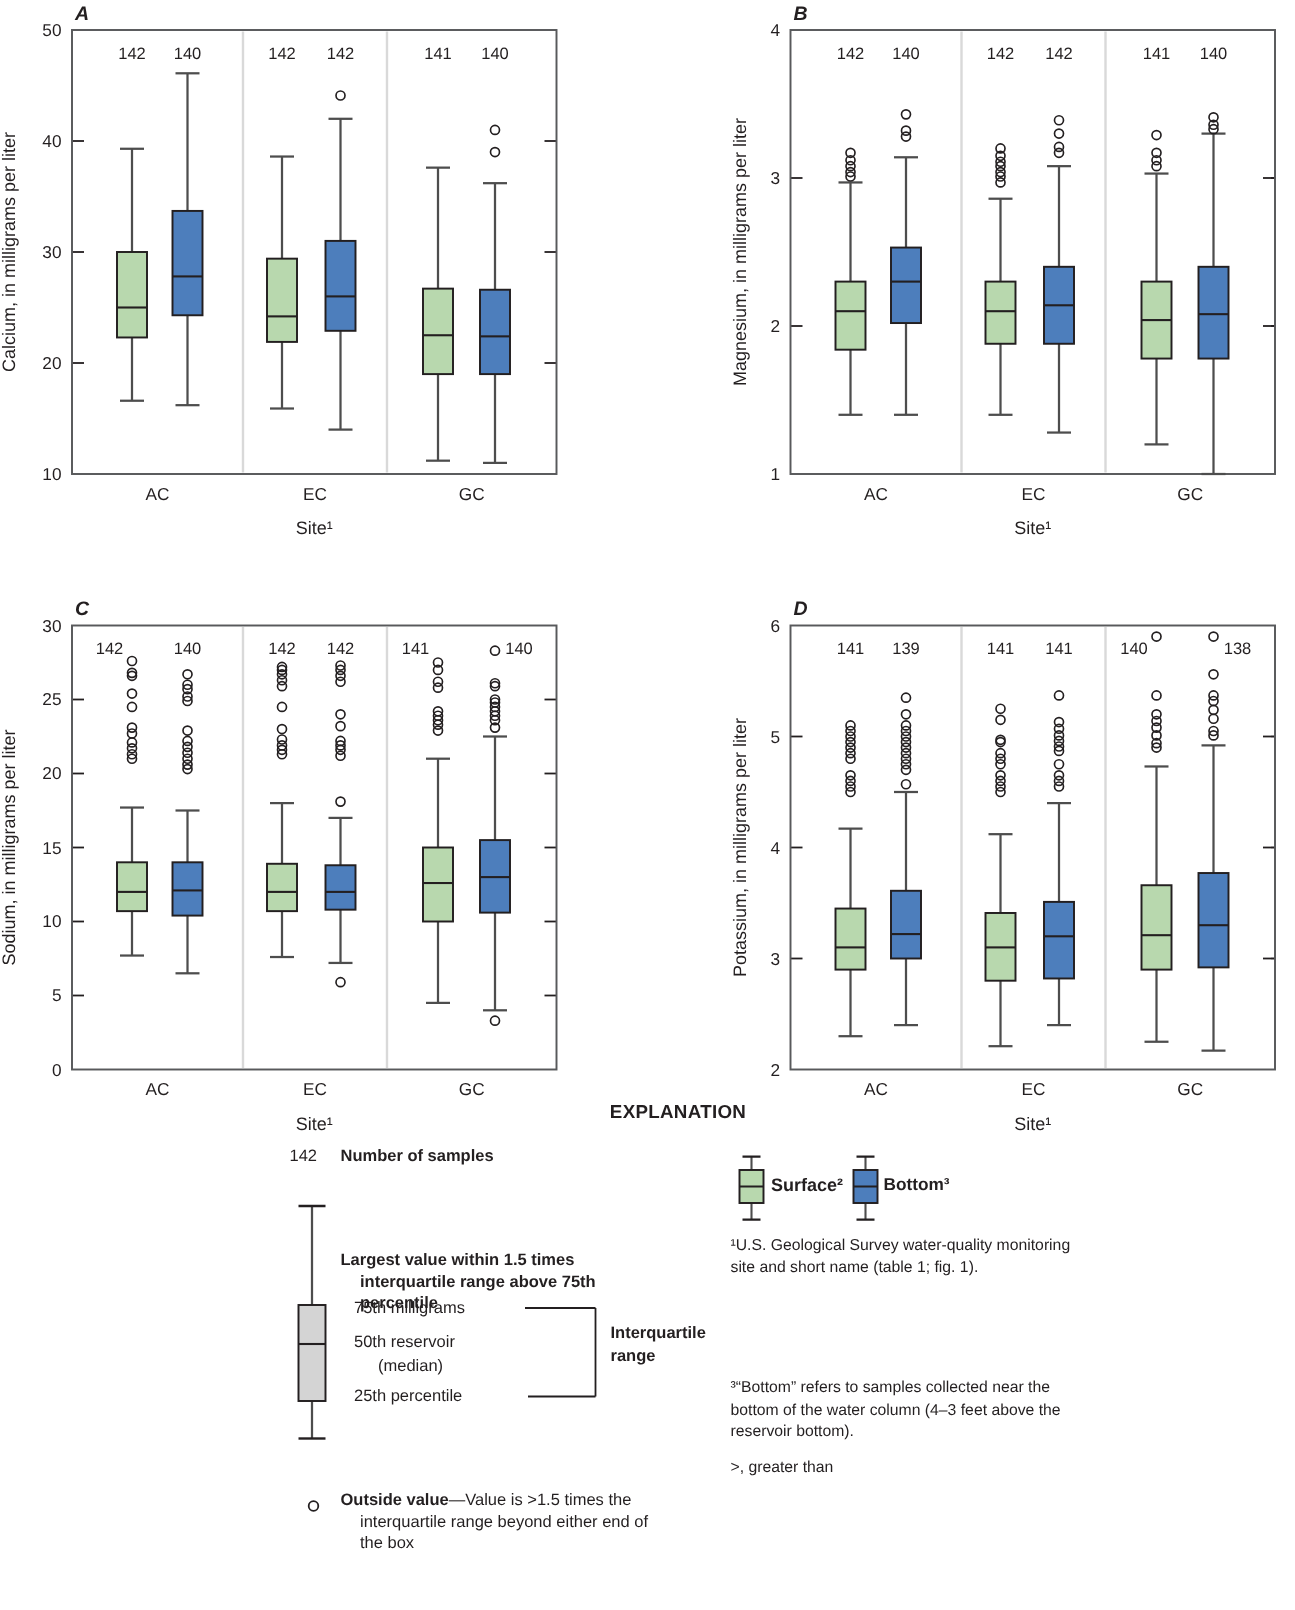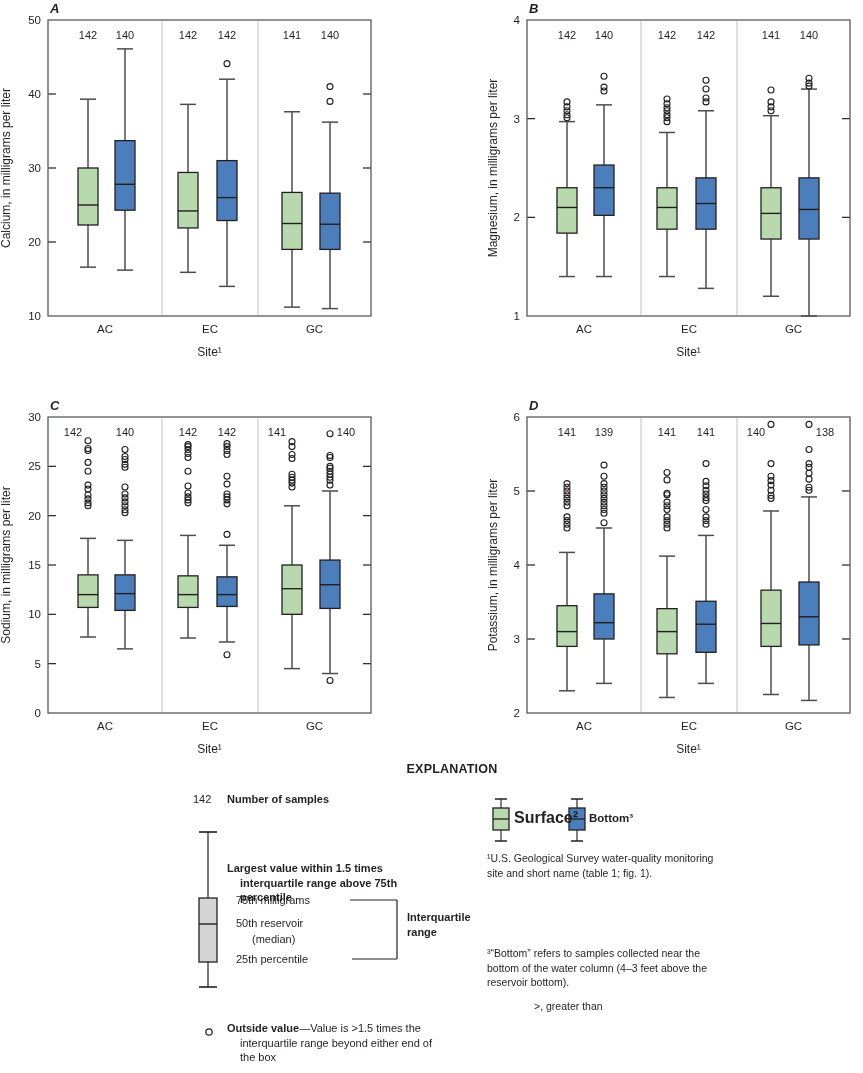--- a/index.html
+++ b/index.html
@@ -1,40 +1,40 @@
 <!DOCTYPE html>
 <html><head>
 <meta charset="utf-8">
 <style>
   * { margin:0; padding:0; box-sizing:border-box; }
   html,body { background:#ffffff; }
   body { font-family:"Liberation Sans", sans-serif; color:#231f20; }
   .figure { position:relative; width:863px; height:1073px; background:#fff; overflow:hidden; }
   #charts { position:absolute; left:0; top:0; }
-  .explanation { position:absolute; left:0; top:760px; width:798px; height:313px; }
+  .explanation { position:absolute; left:0; top:732px; width:798px; height:313px; }
   .exp-title { position:absolute; top:2px; left:452px; transform:translateX(-50%);
                font-weight:bold; font-size:12.5px; letter-spacing:0.2px; }
   .exp-svg { position:absolute; left:0; top:0; }
   .t { position:absolute; font-size:11px; line-height:14.5px; color:#231f20; }
   .b { font-weight:bold; }
   .hang { padding-left:13px; text-indent:-13px; }
   .n142      { left:193px; top:32px; }
   .lbl-samples  { left:227px; top:32px; }
   .lbl-largest  { left:227px; top:61px;  width:178px;margin-top:40px; }
   .lbl-p75      { left:236px; top:133px; }
   .lbl-p50      { left:236px; top:156px; }
   .lbl-median   { left:252px; top:172px; }
   .lbl-p25      { left:236px; top:192px; }
   .lbl-iqr      { left:407px; top:150px; width:88px; }
   .lbl-smallest { left:227px; top:214px; width:205px; }
   .lbl-outside  { left:227px; top:261px; width:218px; }
-  .lbl-surface  { left:514px; top:51px; font-size:16px; }
+  .lbl-surface  { left:514px; top:51px; font-size:12px; }
   .lbl-bottom   { left:589px; top:51px; font-size:11.5px; }
   .fn { position:absolute; left:487px; width:240px; font-size:10.5px; line-height:14.5px; }
-  .fn1 { top:91px; }  .fn2 { top:131px; }  .fn3 { top:186px; }  .fn4 { top:239px;margin-left:47px; }
+  .fn1 { top:91px; }  .fn2 { top:131px; }  .fn3 { top:186px; }  .fn4 { top:239px; }
 </style>
 </head>
 <body>
 
 <div class="figure">
 
   <svg id="charts" width="863" height="760" viewBox="0 0 863 760">
       <g>
         <line x1="162" y1="21" x2="162" y2="315" stroke="#d9d9d9" stroke-width="1.6"></line>
         <line x1="258" y1="21" x2="258" y2="315" stroke="#d9d9d9" stroke-width="1.6"></line>

